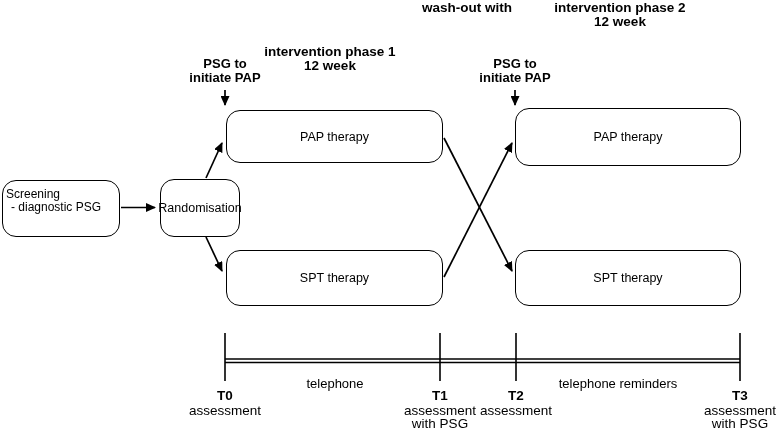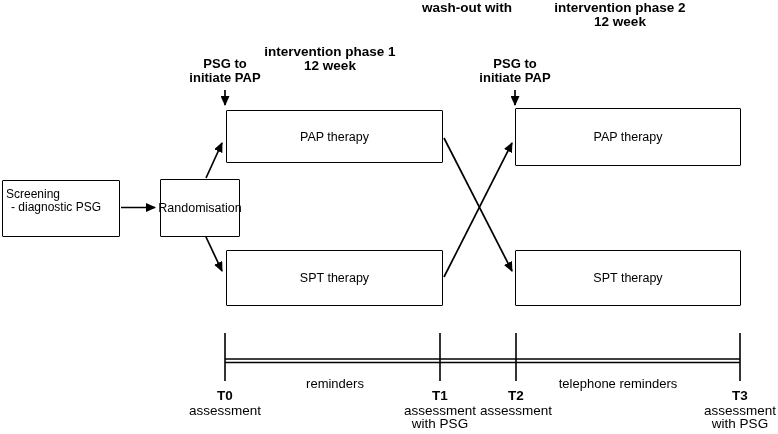--- a/index.html
+++ b/index.html
@@ -17,21 +17,21 @@
     font-weight:bold;font-size:13.5px;line-height:14px;
   }
   .psg-note{
     position:absolute;text-align:center;
     font-weight:bold;font-size:13px;line-height:14px;
   }
   .box{
     position:absolute;
     background:#fff;
     border:1.7px solid #000;
-    border-radius:1px;
+    border-radius:14px;
     box-sizing:border-box;
     font-size:12.5px;
   }
   .box.center{
     display:flex;align-items:center;justify-content:center;
     text-align:center;
   }
   .box.list{
     padding:7px 3px 0 3px;
     font-size:12px;line-height:12.5px;
@@ -137,16 +137,16 @@
     <div class="tname">T2</div>
     <div>assessment</div>
     <div></div>
   </div>
   <div class="tl-point" style="left:690px;top:389px;width:100px;">
     <div class="tname">T3</div>
     <div>assessment</div>
     <div>with PSG</div>
   </div>
 
-  <div class="tl-seg" style="left:275px;top:377px;width:120px;">reminders</div>
+  <div class="tl-seg" style="left:275px;top:377px;width:120px;">telephone</div>
   <div class="tl-seg" style="left:540px;top:377px;width:156px;">telephone reminders</div>
 
 </div>
 
 </body></html>

